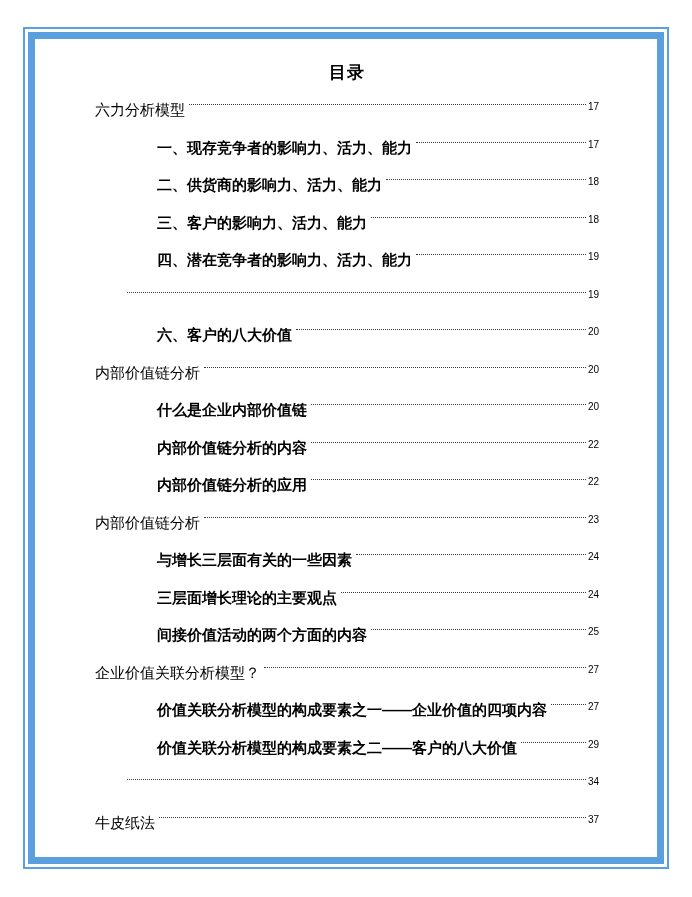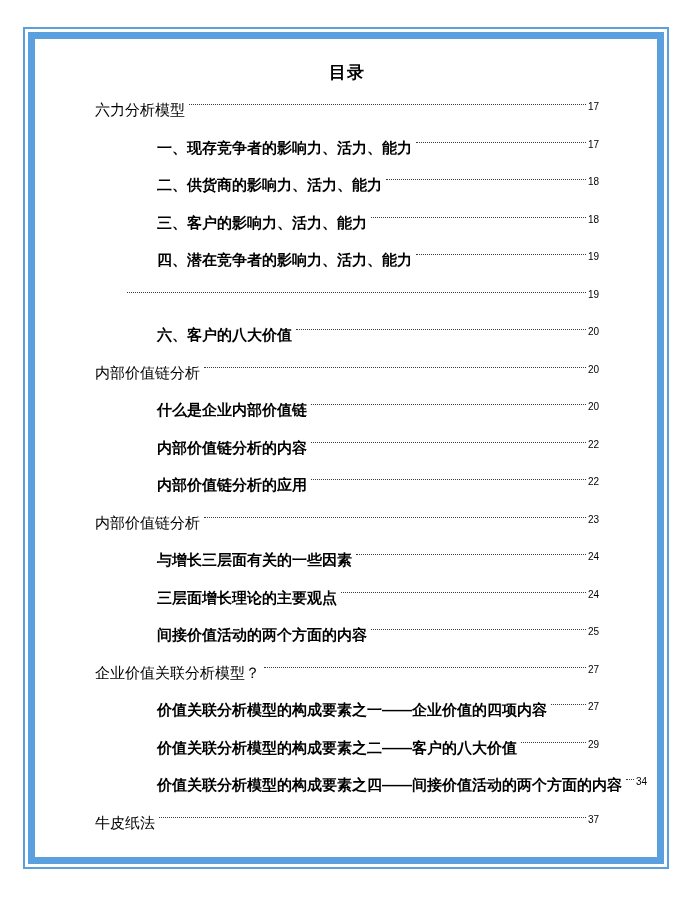--- a/index.html
+++ b/index.html
@@ -170,21 +170,20 @@
           <span class="toc-label">价值关联分析模型的构成要素之一——企业价值的四项内容</span>
           <span class="toc-leader"></span>
           <span class="toc-page">27</span>
         </div>
         <div class="toc-row level-2">
           <span class="toc-label">价值关联分析模型的构成要素之二——客户的八大价值</span>
           <span class="toc-leader"></span>
           <span class="toc-page">29</span>
         </div>
         <div class="toc-row level-2">
-          <span class="toc-label">价值关联分析模型的构成要素之四——间接价值活动的两个方面的内容</span>
           <span class="toc-leader"></span>
           <span class="toc-page">34</span>
         </div>
         <div class="toc-row level-1">
           <span class="toc-label">牛皮纸法</span>
           <span class="toc-leader"></span>
           <span class="toc-page">37</span>
         </div>
       </div>
   </div>

